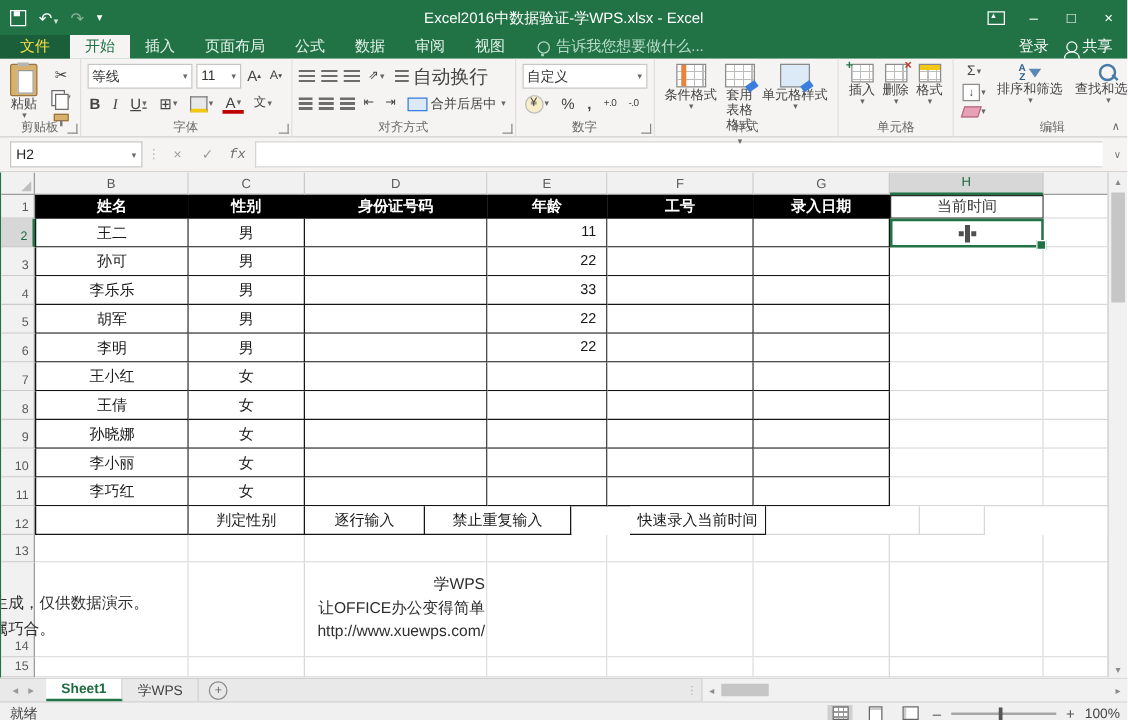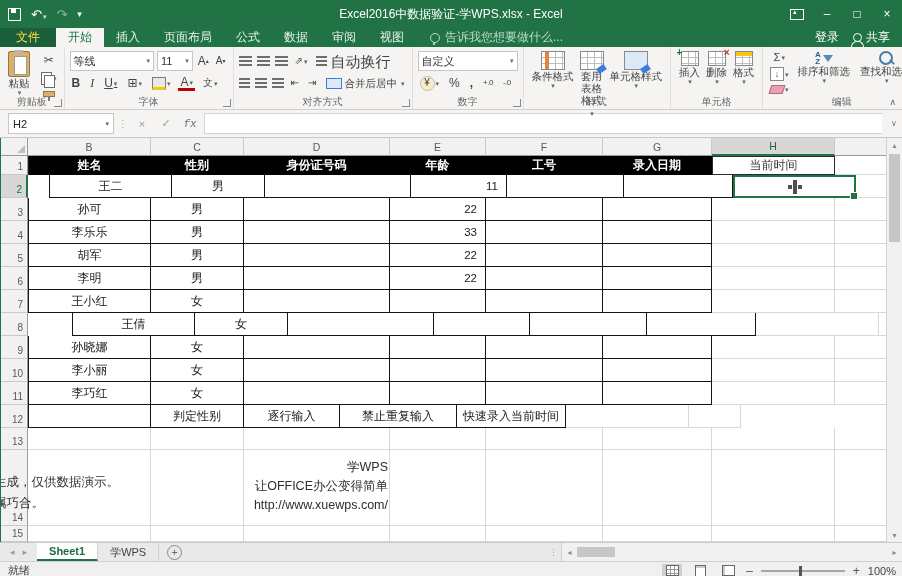--- a/index.html
+++ b/index.html
@@ -397,21 +397,21 @@
         <div class="cell hdr" style="width: 93px; height: 19px;">性别</div>
         <div class="cell hdr" style="width: 146px; height: 19px;">身份证号码</div>
         <div class="cell hdr" style="width: 96px; height: 19px;">年龄</div>
         <div class="cell hdr" style="width: 117px; height: 19px;">工号</div>
         <div class="cell hdr" style="width: 109px; height: 19px;">录入日期</div>
         <div class="cell h1c" style="width: 123px; height: 19px;">当前时间</div>
         <div class="cell" style="width: 52px; height: 19px;"></div>
       </div>
       <div class="grow" style="height: 23px;">
         <div class="gut selgut" style="width: 27px;">2</div>
-        <div class="cell tb lb" style="width: 123px; height: 23px; margin-left: 21px;">王二</div>
+        <div class="cell tb lb" style="width: 123px; height: 23px;">王二</div>
         <div class="cell tb" style="width: 93px; height: 23px;">男</div>
         <div class="cell tb" style="width: 146px; height: 23px;"></div>
         <div class="cell tb num" style="width: 96px; height: 23px;">11</div>
         <div class="cell tb" style="width: 117px; height: 23px;"></div>
         <div class="cell tb" style="width: 109px; height: 23px;"></div>
         <div class="cell selcell" style="width: 123px; height: 23px;">
           <div class="cross"></div>
           <div class="fillh"></div>
         </div>
         <div class="cell" style="width: 52px; height: 23px;"></div>
@@ -466,21 +466,21 @@
         <div class="cell tb" style="width: 93px; height: 23px;">女</div>
         <div class="cell tb" style="width: 146px; height: 23px;"></div>
         <div class="cell tb num" style="width: 96px; height: 23px;"></div>
         <div class="cell tb" style="width: 117px; height: 23px;"></div>
         <div class="cell tb" style="width: 109px; height: 23px;"></div>
         <div class="cell" style="width: 123px; height: 23px;"></div>
         <div class="cell" style="width: 52px; height: 23px;"></div>
       </div>
       <div class="grow" style="height: 23px;">
         <div class="gut" style="width: 27px;">8</div>
-        <div class="cell tb lb" style="width: 123px; height: 23px; margin-left: 44px;">王倩</div>
+        <div class="cell tb lb" style="width: 123px; height: 23px;">王倩</div>
         <div class="cell tb" style="width: 93px; height: 23px;">女</div>
         <div class="cell tb" style="width: 146px; height: 23px;"></div>
         <div class="cell tb num" style="width: 96px; height: 23px;"></div>
         <div class="cell tb" style="width: 117px; height: 23px;"></div>
         <div class="cell tb" style="width: 109px; height: 23px;"></div>
         <div class="cell" style="width: 123px; height: 23px;"></div>
         <div class="cell" style="width: 52px; height: 23px;"></div>
       </div>
       <div class="grow" style="height: 23px;">
         <div class="gut" style="width: 27px;">9</div>
@@ -514,21 +514,21 @@
         <div class="cell tb" style="width: 109px; height: 23px;"></div>
         <div class="cell" style="width: 123px; height: 23px;"></div>
         <div class="cell" style="width: 52px; height: 23px;"></div>
       </div>
       <div class="grow" style="height: 23px;">
         <div class="gut" style="width: 27px;">12</div>
         <div class="cell tb lb" style="width: 123px; height: 23px;"></div>
         <div class="cell tb" style="width: 93px; height: 23px;">判定性别</div>
         <div class="cell tb" style="width: 96px; height: 23px;">逐行输入</div>
         <div class="cell tb" style="width: 117px; height: 23px;">禁止重复输入</div>
-        <div class="cell tb" style="width: 109px; height: 23px;">快速录入当前时间</div>
+        <div class="cell tb" style="width: 109px; height: 23px; margin-left: 47px;">快速录入当前时间</div>
         <div class="cell" style="width: 123px; height: 23px;"></div>
         <div class="cell" style="width: 52px; height: 23px;"></div>
       </div>
       <div class="grow" style="height: 22px;">
         <div class="gut" style="width: 27px;">13</div>
         <div class="cell" style="width: 123px; height: 22px;"></div>
         <div class="cell" style="width: 93px; height: 22px;"></div>
         <div class="cell" style="width: 146px; height: 22px;"></div>
         <div class="cell" style="width: 96px; height: 22px;"></div>
         <div class="cell" style="width: 117px; height: 22px;"></div>

